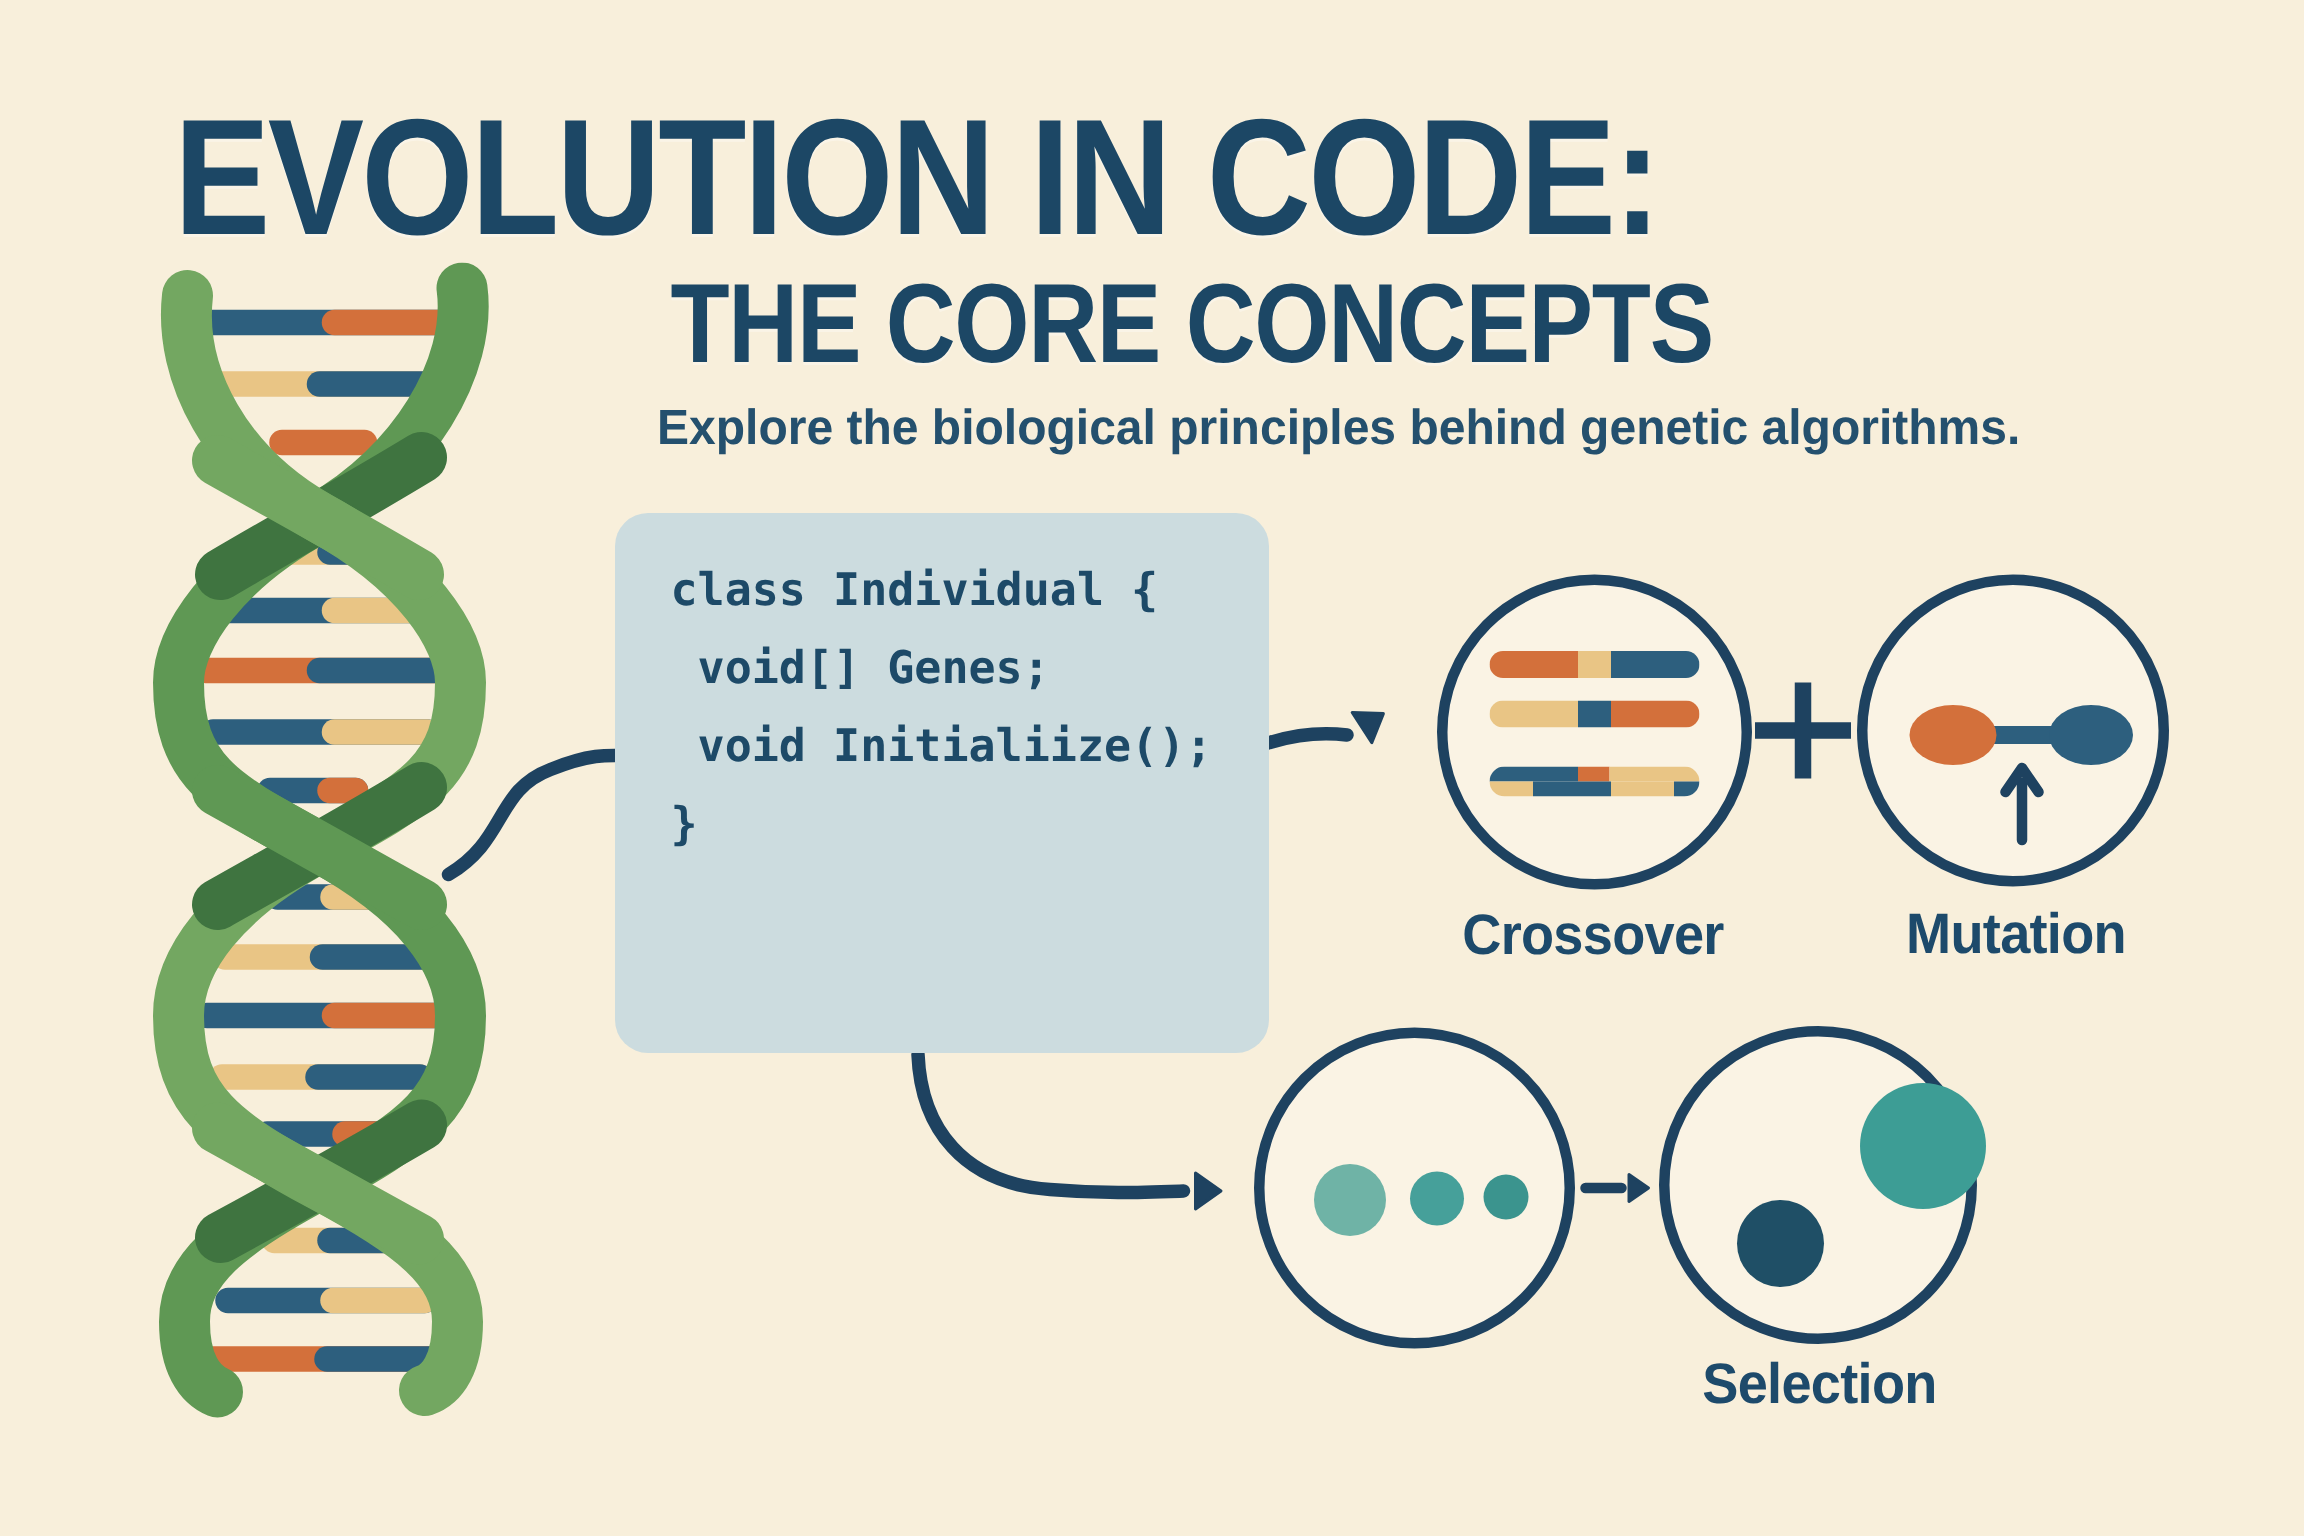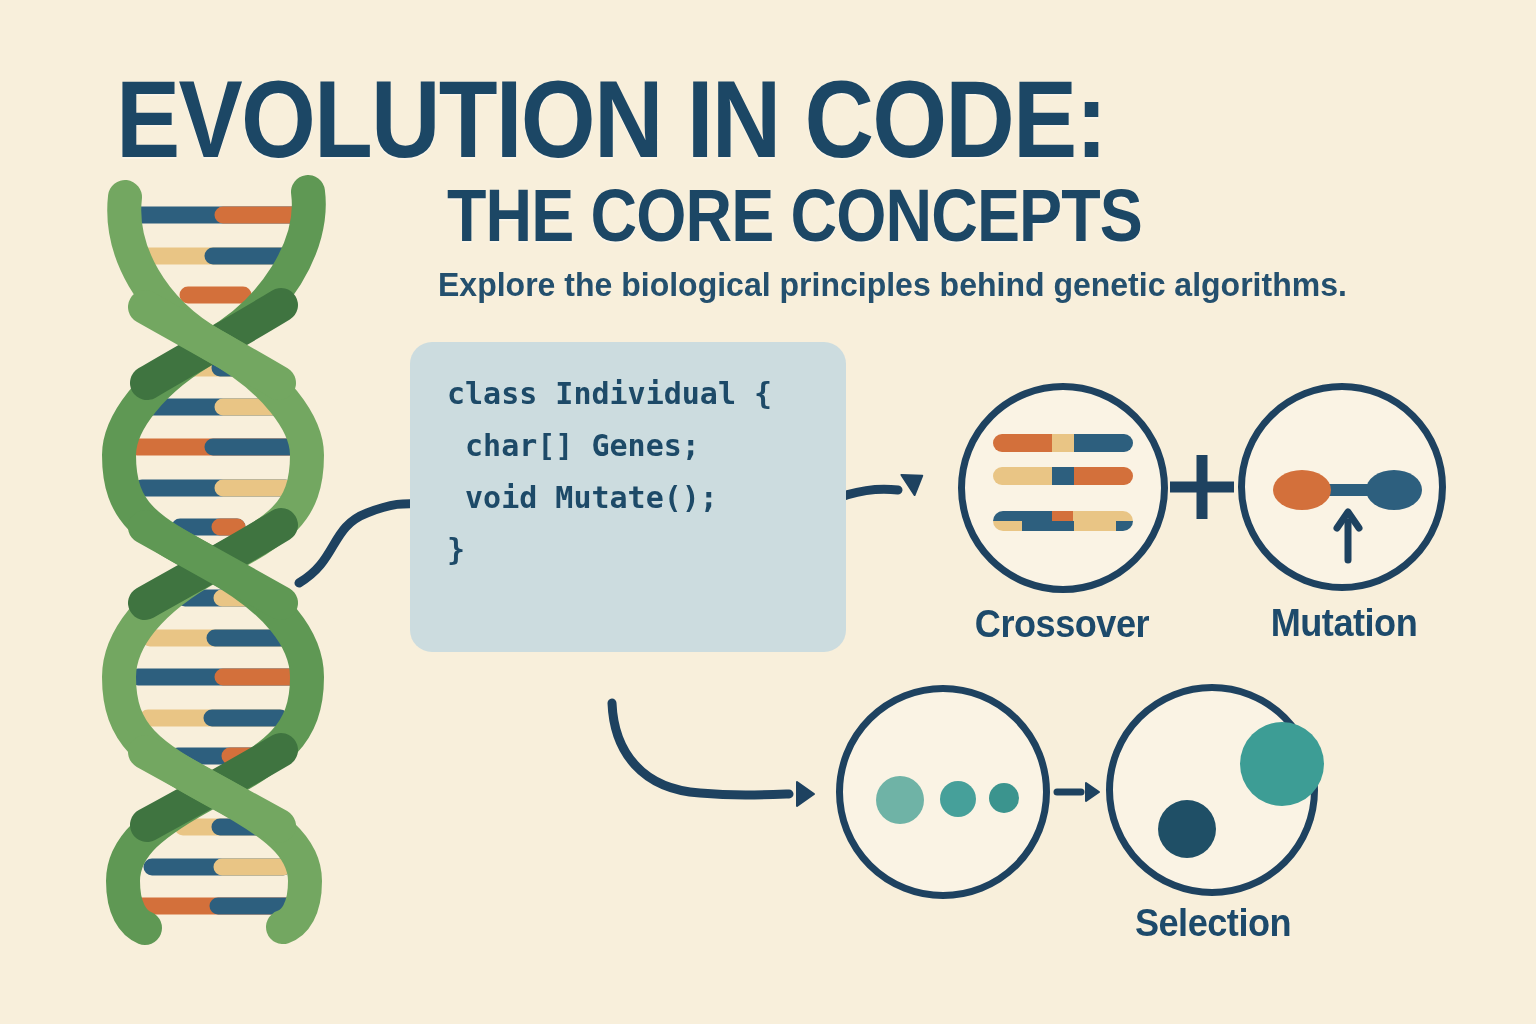--- a/index.html
+++ b/index.html
@@ -33,21 +33,21 @@
   .dna .sDark{stroke:var(--green-dark)}
   .dna .sOver{stroke:var(--green-light)}
   .dna .sOverB{stroke:var(--green-base)}
   .c-navy{stroke:var(--rung-blue)} .c-orange{stroke:var(--orange)} .c-tan{stroke:var(--tan)}
 
   .connectors{position:absolute;left:0;top:0;pointer-events:none}
   .connectors .wire{stroke:var(--navy);stroke-width:9;fill:none;stroke-linecap:round}
   .connectors .head{fill:var(--navy);stroke:var(--navy);stroke-linejoin:round;stroke-width:2}
   .connectors .wire-sm{stroke:var(--navy);stroke-width:7;fill:none;stroke-linecap:round}
 
-  .code-panel{position:absolute;left:410px;top:342px;width:436px;height:310px;
+  .code-panel{position:absolute;left:410px;top:342px;width:436px;height:360px;
     background:var(--panel);border-radius:22px;padding:26px 0 0 37px}
   .code-line{font-family:"DejaVu Sans Mono",monospace;font-weight:bold;font-size:30px;
     line-height:52px;color:#1d4a68;white-space:pre}
 
   .circle{position:absolute;border:7px solid var(--navy);border-radius:50%;
     background:var(--cream-fill)}
   .crossover-circle{left:958px;top:383px;width:210px;height:210px}
   .mutation-circle{left:1238px;top:383px;width:208px;height:208px}
   .sel-left-circle{left:836px;top:685px;width:214px;height:214px}
   .sel-right-circle{left:1106px;top:684px;width:212px;height:212px}
@@ -152,22 +152,22 @@
       <path class="head" d="M 0 -12 L 17 0 L 0 12 Z" transform="translate(797,794)"></path>
     </g>
     <g>
       <path class="wire-sm" d="M 1057 792 L 1081 792"></path>
       <path class="head" d="M 0 -9 L 13 0 L 0 9 Z" transform="translate(1086,792)"></path>
     </g>
   </svg>
 
   <div class="code-panel">
     <div class="code-line">class Individual {</div>
-    <div class="code-line"> char[] Genes;</div>
-    <div class="code-line"> void Mutate();</div>
+    <div class="code-line"> void[] Genes;</div>
+    <div class="code-line"> void Initialiize();</div>
     <div class="code-line">}</div>
   </div>
 
   <div class="circle crossover-circle">
     <div class="gene-bar bar1">
       <div class="seg fill-orange" style="width:42%"></div>
       <div class="seg fill-tan" style="width:16%"></div>
       <div class="seg fill-navy" style="width:42%"></div>
     </div>
     <div class="gene-bar bar2">

